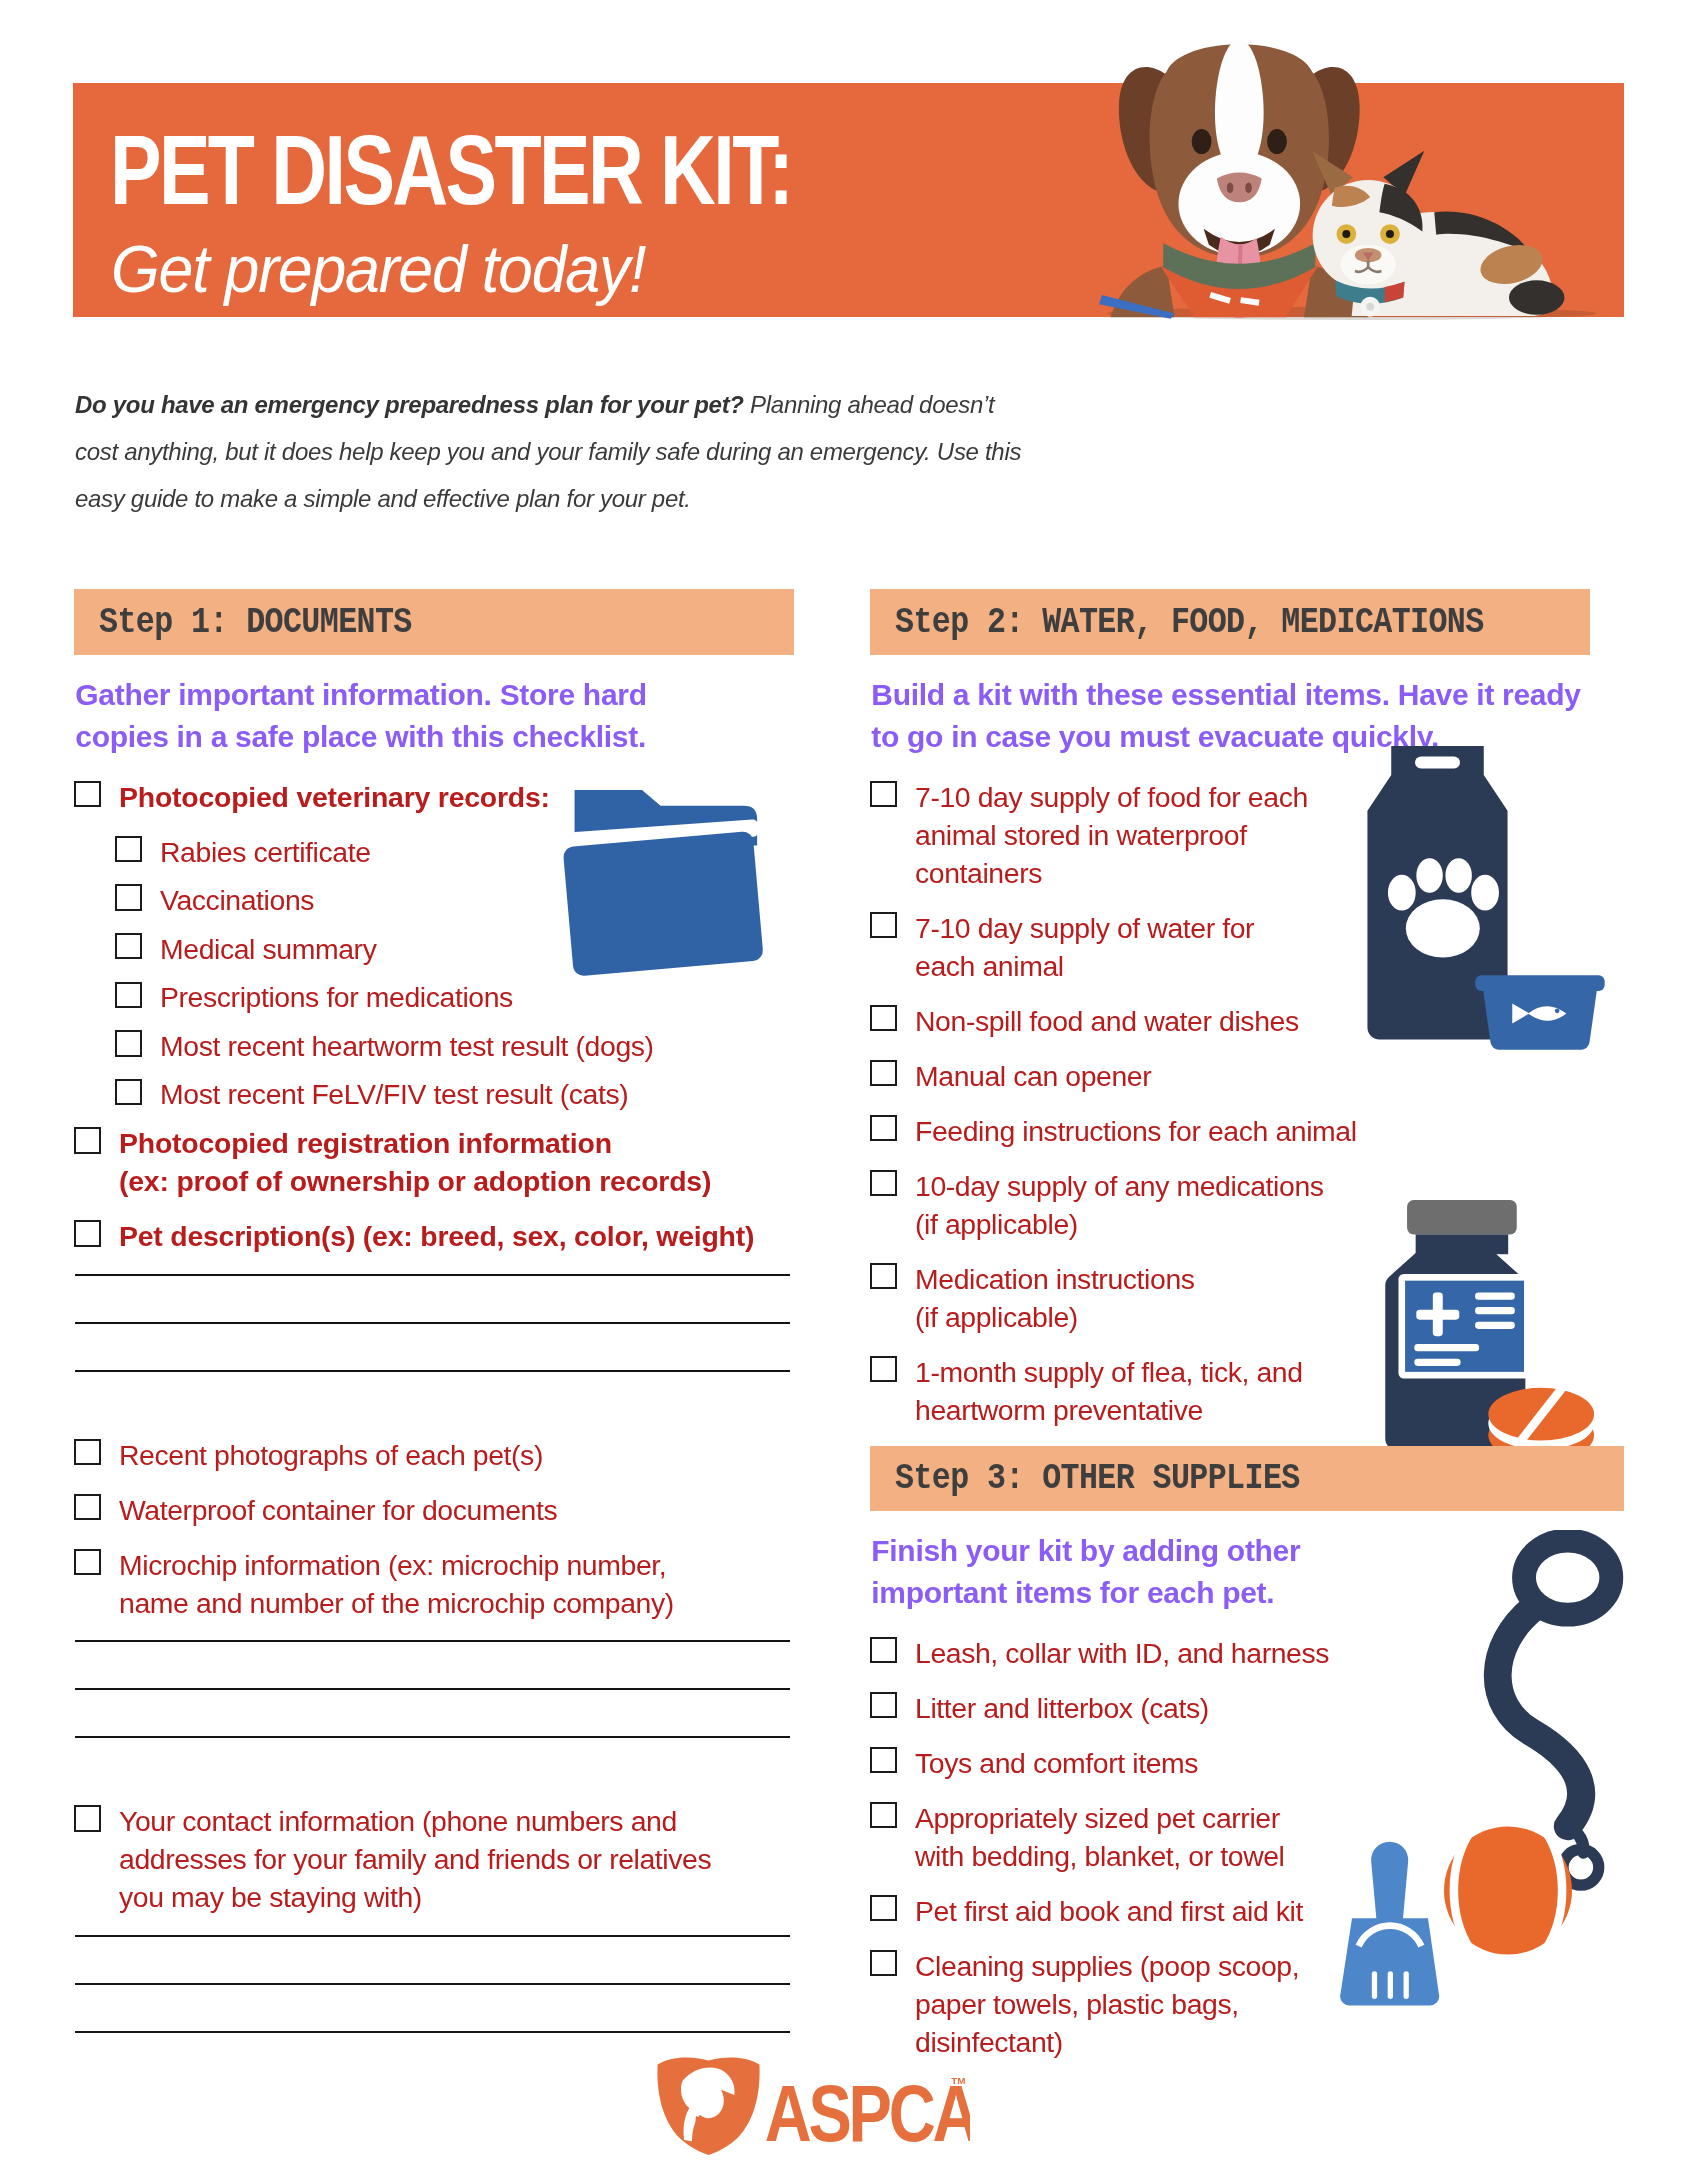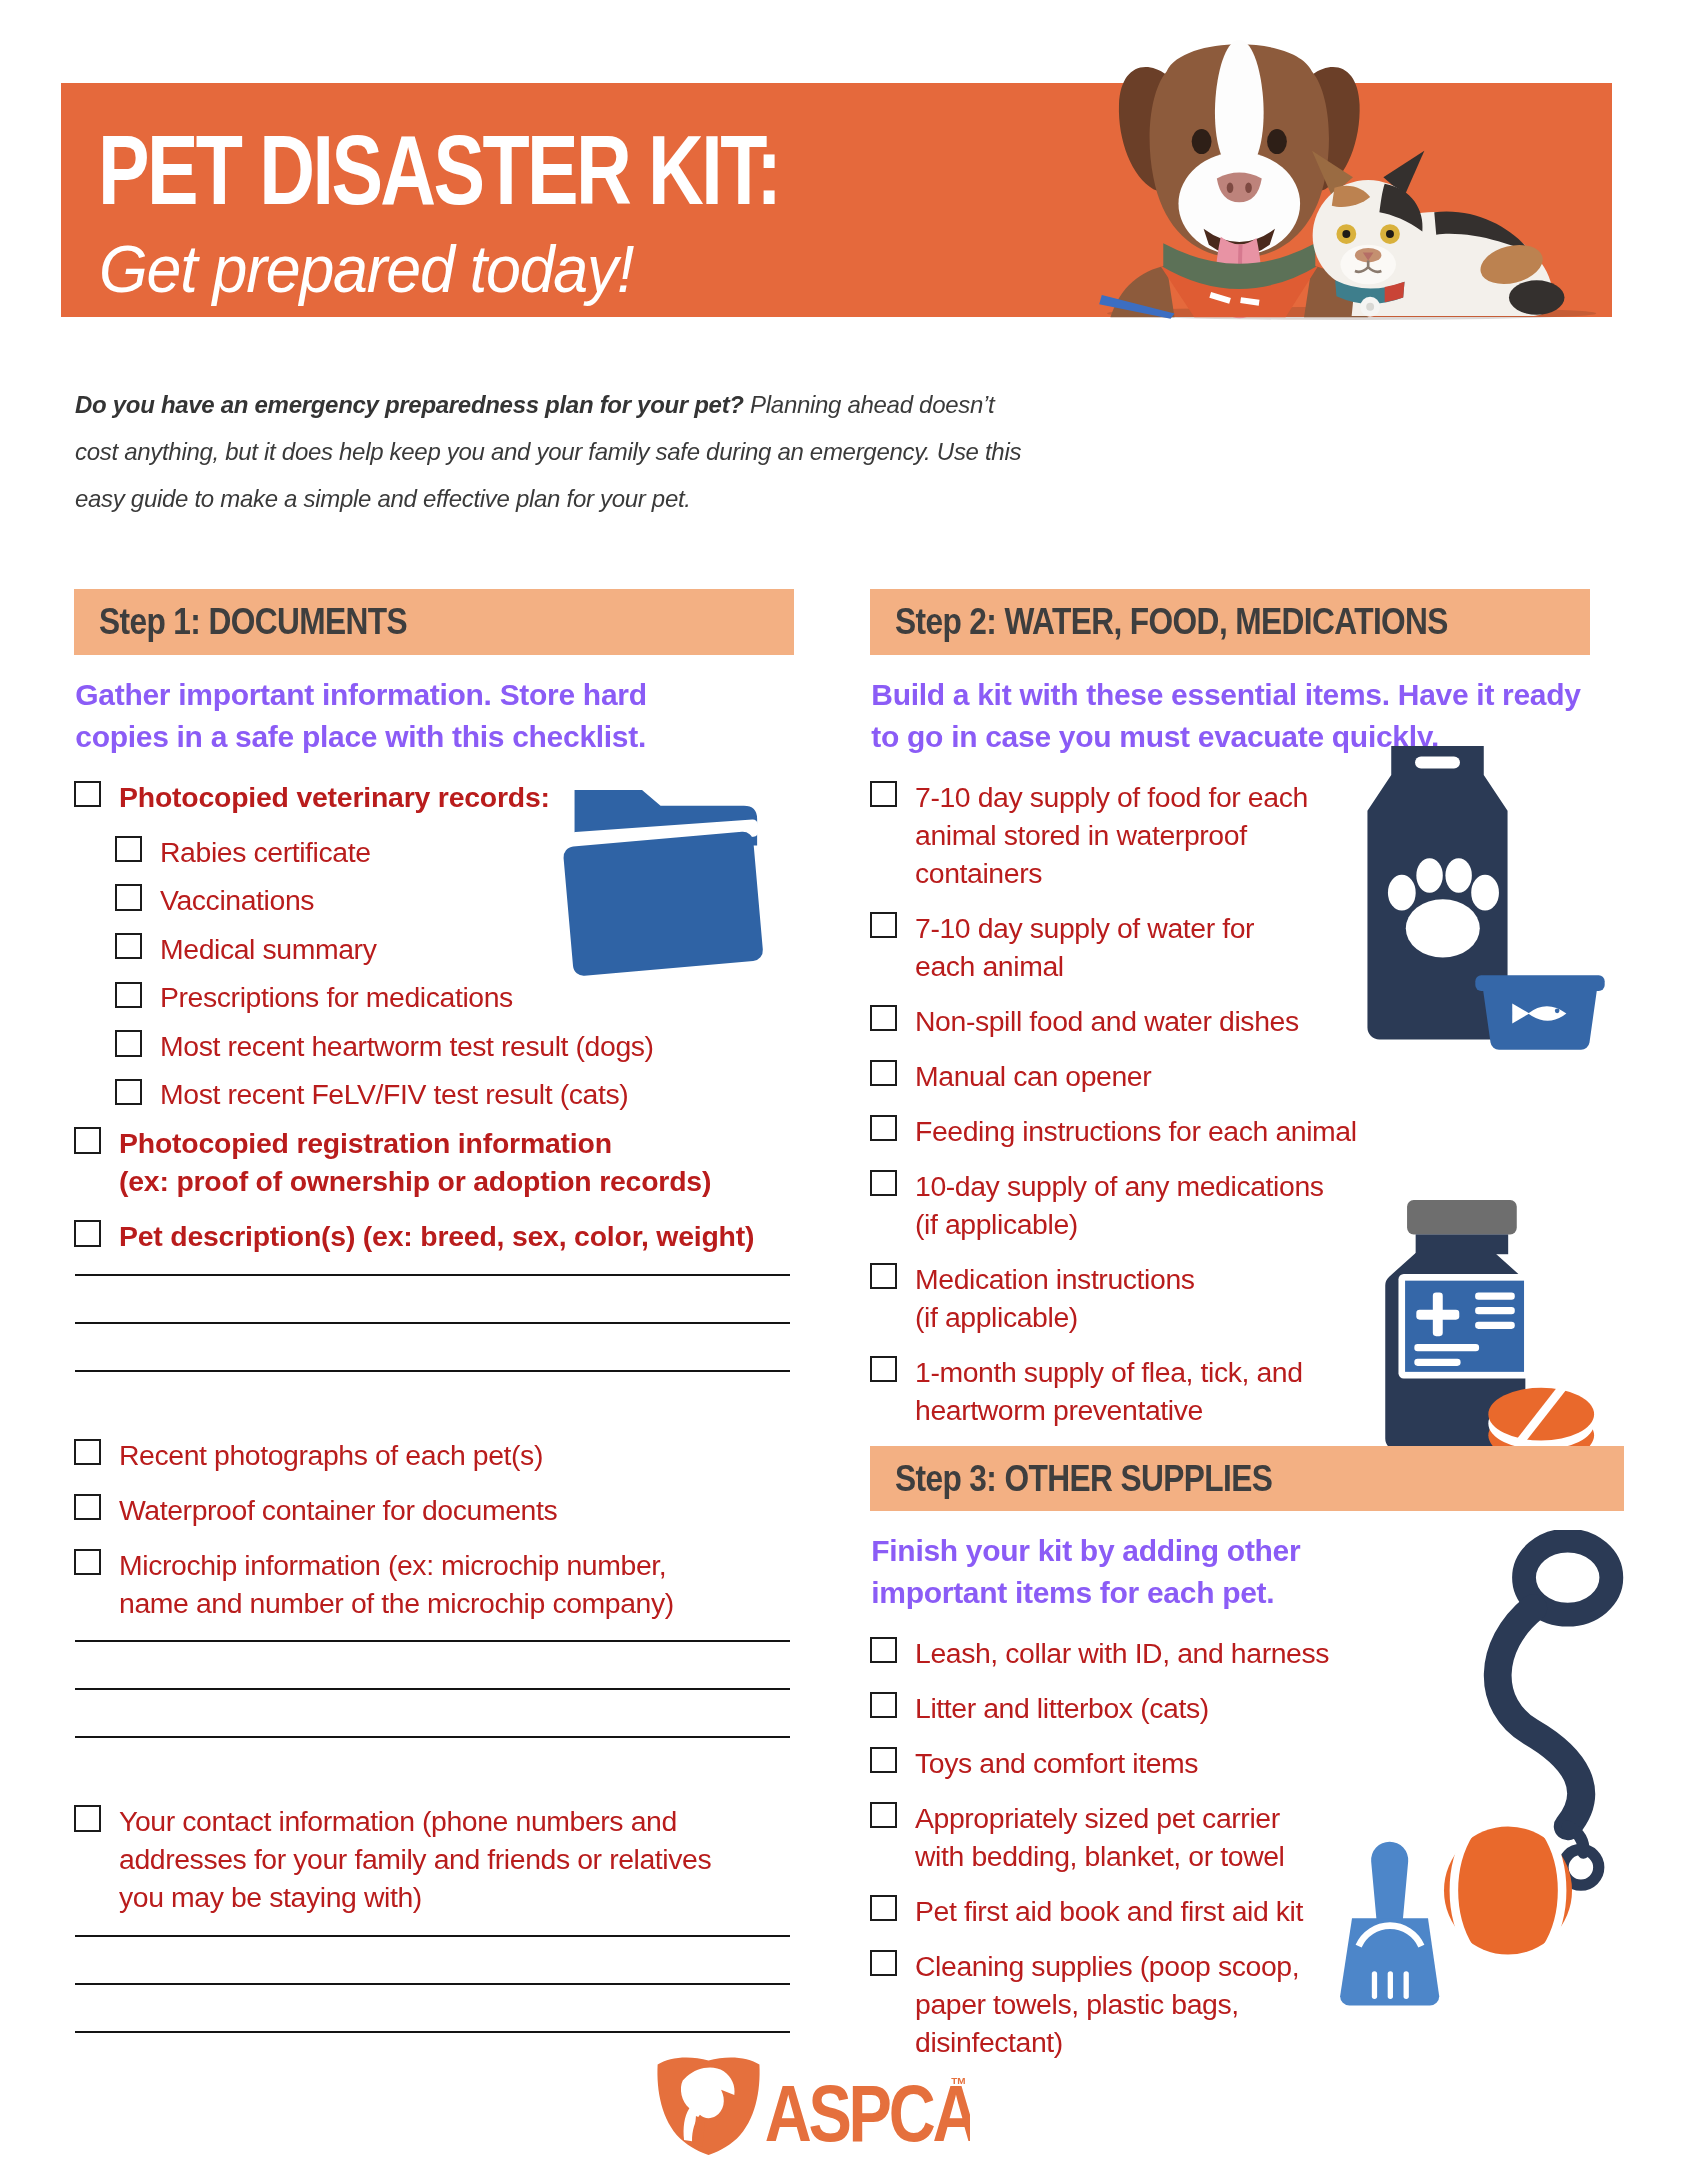--- a/index.html
+++ b/index.html
@@ -1,21 +1,21 @@
 <!DOCTYPE html>
 <html style="font-size:10.6px"><head>
 <meta charset="utf-8">
 <style>
   html,body{margin:0;padding:0;}
   body{
     width:1687px;height:2183px;position:relative;overflow:hidden;
     background:#ffffff;font-family:"Liberation Sans",sans-serif;
   }
   
-  .banner{position:absolute;left:61px;top:83px;width:1551px;height:234px;background:#E5693C;}
+  .banner{position:absolute;left:73px;top:83px;width:1551px;height:234px;background:#E5693C;}
   .title{
     position:absolute;left:37px;top:30px;color:#fff;font-weight:bold;font-size:99px;
     letter-spacing:-3.3px;transform:scaleX(.78);transform-origin:left top;white-space:nowrap;
   }
   .subtitle{
     position:absolute;left:38px;top:148px;color:#fff;font-style:italic;font-size:66px;
     letter-spacing:-1.3px;transform:scaleX(.95);transform-origin:left top;white-space:nowrap;
   }
   .pets{position:absolute;left:1074px;top:12px;}
   
@@ -24,21 +24,21 @@
     font-size:24px;line-height:47px;color:#3A3A3A;letter-spacing:-0.3px;white-space:pre-line;font-style:italic;
   }
   .intro b{color:#343434;}
   
   .colblock{position:absolute;}
   #left-col{left:74px;top:589px;width:724px;}
   #right-col{left:870px;top:589px;width:748px;}
   #step3-col{left:870px;top:1446px;width:754px;}
   .secbar{
     height:66px;background:#F3B083;display:flex;align-items:center;
-    padding-left:25px;box-sizing:border-box;margin:0 0 18.5px 0;
+    padding-left:25px;box-sizing:border-box;margin:0 0 18.5px 0;font-family:Liberation Mono, monospace;
   }
   #left-col .secbar{width:720px;}
   #right-col .secbar{width:720px;}
   #step3-col .secbar{width:754px;height:65px;}
   .secbar span{
     font-weight:bold;font-size:36px;color:#3E3E3E;letter-spacing:-0.7px;
     transform:scaleX(.88);transform-origin:left center;white-space:nowrap;
   }
   .secintro{
     font-weight:bold;font-size:30px;line-height:42px;color:#8b5cf6;

